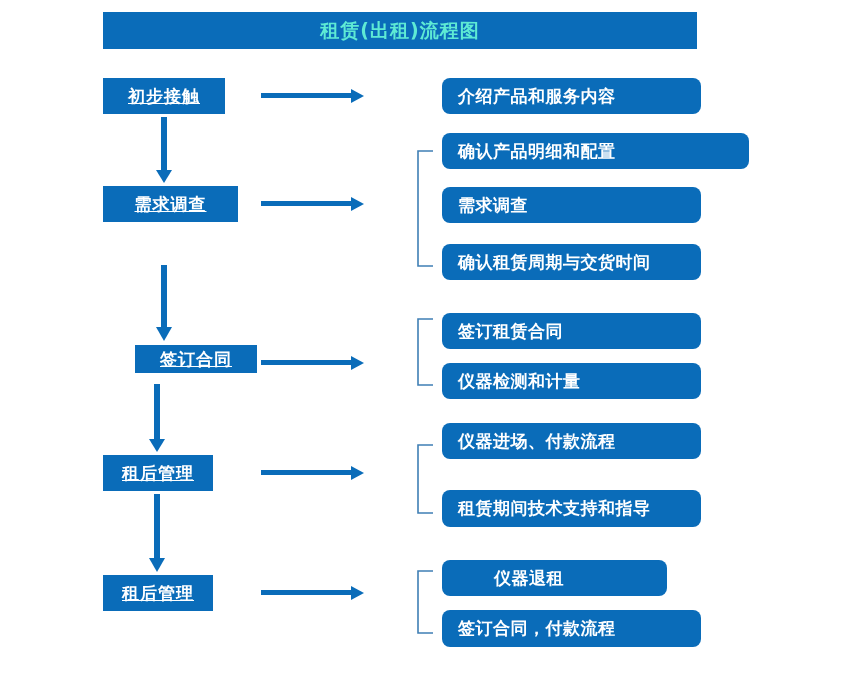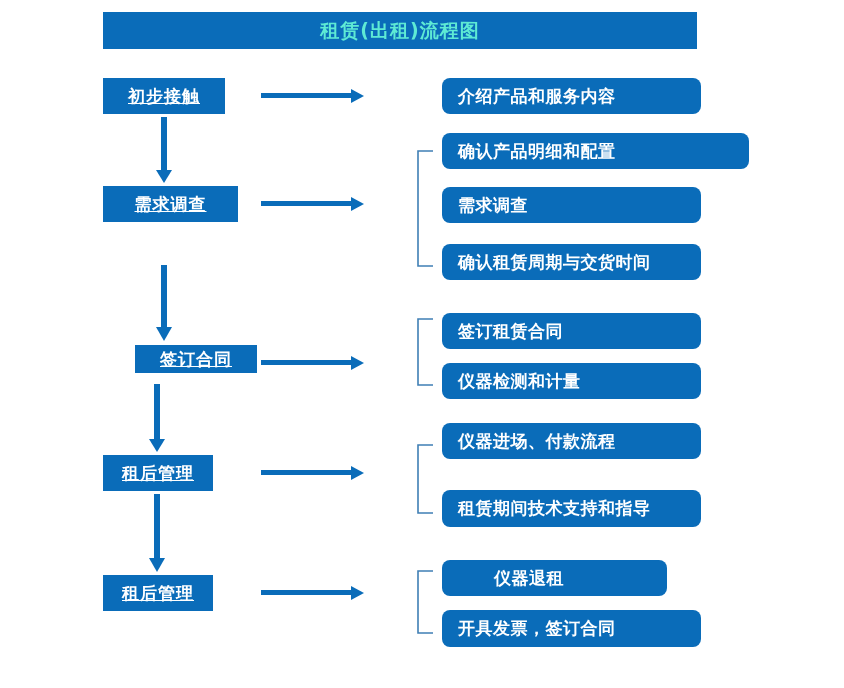--- a/index.html
+++ b/index.html
@@ -232,16 +232,16 @@
     <span class="box-text">仪器进场、付款流程</span>
   </div>
   <div class="box detail" style="left:442px; top:490px; width:259px; height:37px;">
     <span class="box-text">租赁期间技术支持和指导</span>
   </div>
 
   <div class="box detail" style="left:442px; top:560px; width:225px; height:36px;padding-left:36px;">
     <span class="box-text">仪器退租</span>
   </div>
   <div class="box detail" style="left:442px; top:610px; width:259px; height:37px;">
-    <span class="box-text">开具发票，签订合同</span>
+    <span class="box-text">签订合同，付款流程</span>
   </div>
 
 </div>
 
 </body></html>

